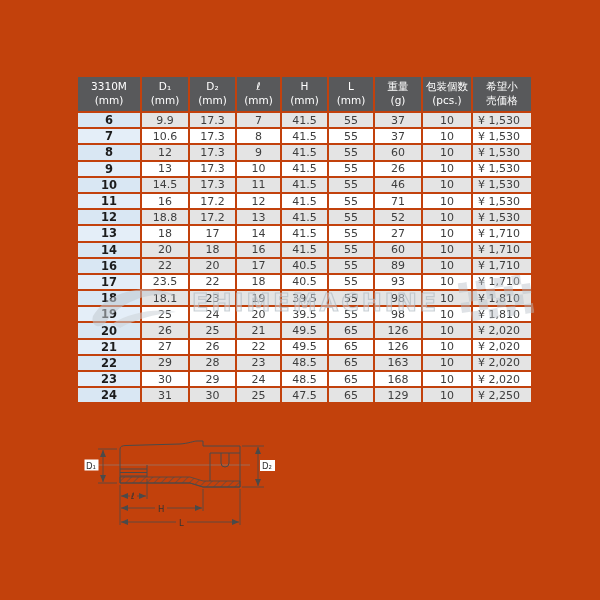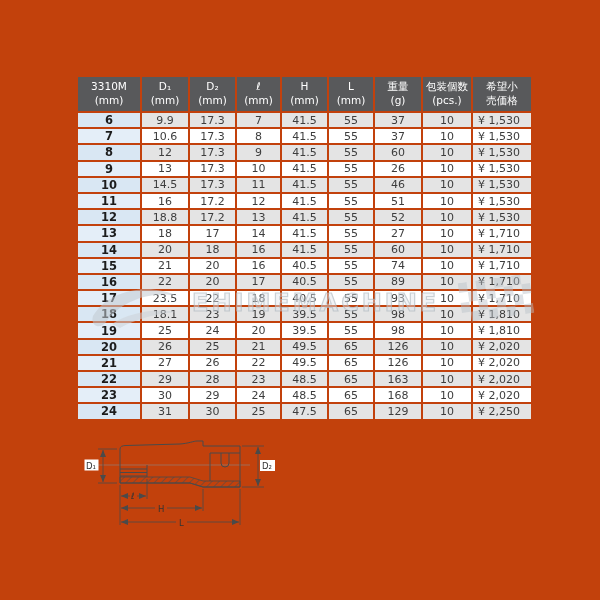--- a/index.html
+++ b/index.html
@@ -175,21 +175,21 @@
           <td>10</td>
           <td class="price">¥ 1,530</td>
         </tr>
         <tr class="plain">
           <th>11</th>
           <td>16</td>
           <td>17.2</td>
           <td>12</td>
           <td>41.5</td>
           <td>55</td>
-          <td>51</td>
+          <td>71</td>
           <td>10</td>
           <td class="price">¥ 1,530</td>
         </tr>
         <tr class="shade">
           <th>12</th>
           <td>18.8</td>
           <td>17.2</td>
           <td>13</td>
           <td>41.5</td>
           <td>55</td>
@@ -209,31 +209,20 @@
           <td class="price">¥ 1,710</td>
         </tr>
         <tr class="shade">
           <th>14</th>
           <td>20</td>
           <td>18</td>
           <td>16</td>
           <td>41.5</td>
           <td>55</td>
           <td>60</td>
-          <td>10</td>
-          <td class="price">¥ 1,710</td>
-        </tr>
-        <tr class="plain">
-          <th>15</th>
-          <td>21</td>
-          <td>20</td>
-          <td>16</td>
-          <td>40.5</td>
-          <td>55</td>
-          <td>74</td>
           <td>10</td>
           <td class="price">¥ 1,710</td>
         </tr>
         <tr class="shade">
           <th>16</th>
           <td>22</td>
           <td>20</td>
           <td>17</td>
           <td>40.5</td>
           <td>55</td>

